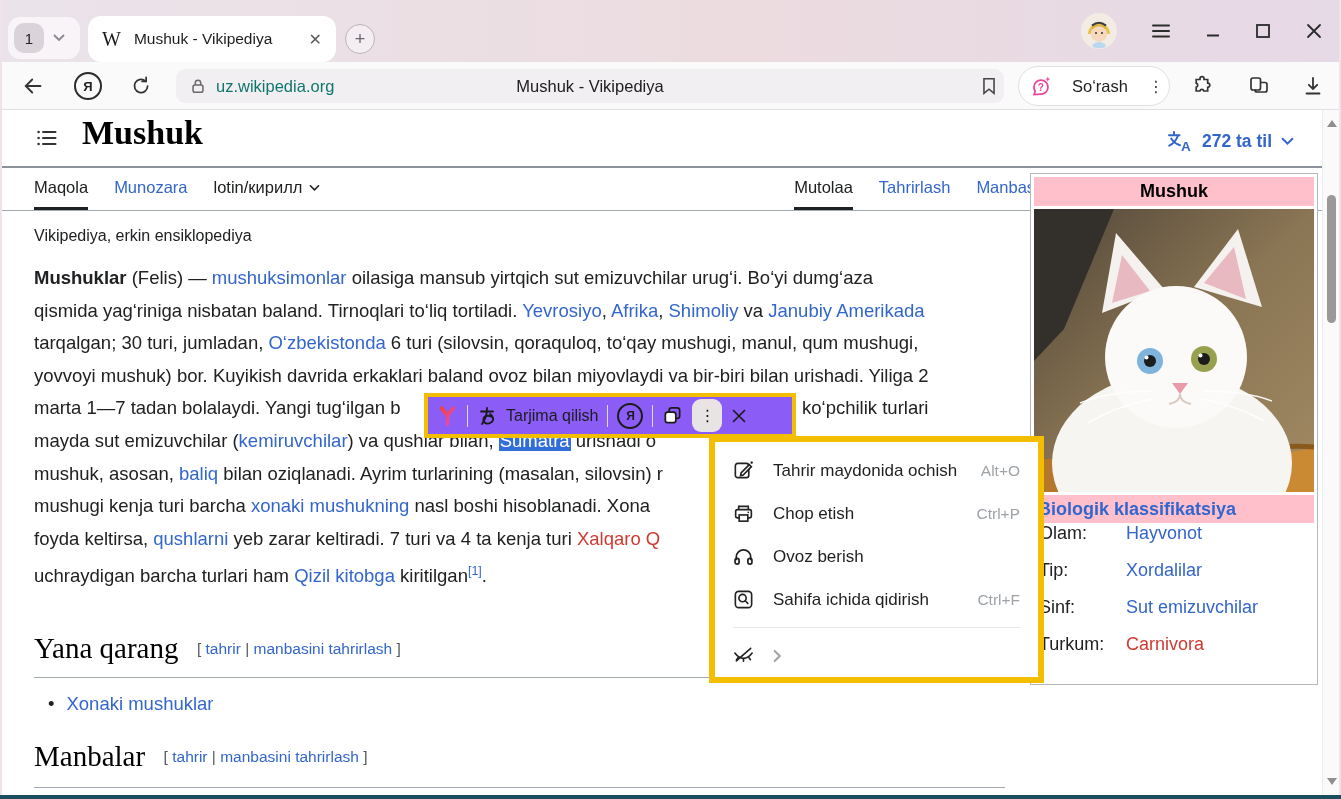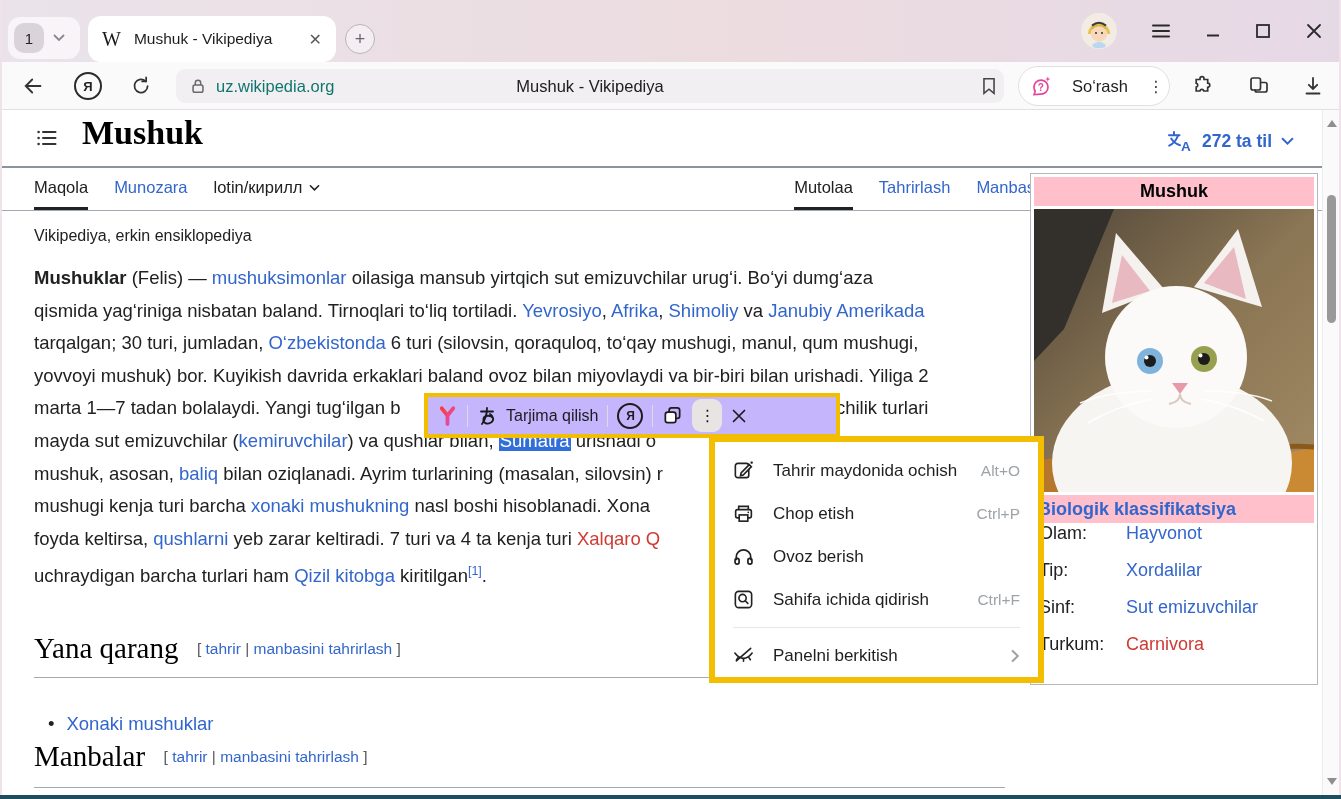--- a/index.html
+++ b/index.html
@@ -64,42 +64,42 @@
   .seg-r { color:#cf3a32; }
   .seg-g { color:#54595d; }
   .seg-hl { background:#316ed9; color:#fff; padding:0 1px; }
   .seg-sup { font-size:12.5px; color:#3366cc; vertical-align:7px; }
   .seg-abs800 { position:absolute; left:768px; }
 
   .sect { position:absolute; left:32px; }
   .sect h2 { display:inline; font-family:"Liberation Serif","DejaVu Serif",serif; font-weight:normal; font-size:29px; color:#000; }
   .editlinks { font-size:15.5px; margin-left:14px; position:relative; top:-4px; }
   .hrule { position:absolute; left:32px; width:971px; height:1px; background:#a2a9b1; }
-  .wlist { position:absolute; left:46px; font-size:18.5px; color:#3366cc;margin-top:20px; }
+  .wlist { position:absolute; left:46px; font-size:18.5px; color:#3366cc; }
   .wlist .dot { color:#202122; margin-right:12px; }
 
   
   .infobox { position:absolute; left:1030px; top:173px; width:288px; height:512px; background:#fff; border:1px solid #b2b8be; padding:3px; overflow:hidden; }
   .ib-head { height:29px; background:#ffc0cb; display:flex; align-items:center; justify-content:center; font-weight:bold; font-size:18px; color:#000; }
   .ib-img { margin-top:3px; width:280px; height:283px; }
   .ib-sect { margin-top:3px; height:28px; background:#ffc0cb; display:flex; align-items:center; font-weight:bold; font-size:18px; color:#3366cc; padding-left:4px; }
   .ib-row { display:flex; align-items:flex-start; height:37px; font-size:18px; color:#202122; padding-left:5px; }
   .ib-row .lbl { width:87px; }
   .link-blue { color:#3366cc; }
   .link-red { color:#cf3a32; }
 
   
   .scrollbar { position:absolute; right:2px; top:110px; bottom:4px; width:17px; background:#fbfafb; border-left:1px solid #ececec; z-index:40; }
   .sb-arrow { position:absolute; left:4px; width:0; height:0; border-left:5px solid transparent; border-right:5px solid transparent; }
   .sb-up { top:10px; border-bottom:7px solid #8f8f8f; }
   .sb-down { bottom:10px; border-top:7px solid #8f8f8f; }
   .sb-thumb { position:absolute; left:4px; top:85px; width:9px; height:128px; border-radius:5px; background:#999; }
 
   
-  .sel-toolbar { position:absolute; left:424px; top:393px; width:416px; height:45px; background:#c4b5fd; border:4px solid #f3bd00; display:flex; align-items:center; padding:0 9px; gap:9px; z-index:60; }
+  .sel-toolbar { position:absolute; left:424px; top:393px; width:372px; height:45px; background:#8b5cf6; border:4px solid #f3bd00; display:flex; align-items:center; padding:0 9px; gap:9px; z-index:60; }
   .st-vr { width:1px; height:22px; background:#dcdcdc; }
   .st-label { font-size:16px; color:#1c1c1e; white-space:nowrap; }
   .st-ya { width:26px; height:26px; border:2px solid #1c1c1c; border-radius:50%; display:flex; align-items:center; justify-content:center; font-size:12px; font-weight:bold; color:#1c1c1c; }
   .st-dots { width:30px; height:33px; background:#e7e4e3; border-radius:9px; display:flex; align-items:center; justify-content:center; color:#1c1c1c; font-size:16px; }
   .st-x { color:#1c1c1c; }
 
   
   .ctx-menu { position:absolute; left:709px; top:436px; width:335px; height:247px; background:#fff; border:6px solid #f3bd00; padding:7px 0; z-index:60; }
   .menu-item { height:43px; display:flex; align-items:center; padding:0 18px 0 17px; }
   .mi-icon { width:24px; margin-right:17px; color:#222; }
@@ -458,21 +458,20 @@
   </div>
   <div class="menu-div"></div>
   <div class="menu-item">
     <span class="mi-icon">
       <svg width="23" height="23" viewBox="0 0 24 24" fill="none" stroke="#222" stroke-width="1.7" stroke-linecap="round">
         <path d="M3 9.5 C6 13.5 9 15 12 15 C15 15 18 13.5 21 9.5"></path>
         <path d="M6.3 14.2 l-1.5 2.2 M12 15.3 v2.7 M17.7 14.2 l1.5 2.2"></path>
         <path d="M4.5 17.5 L19.5 4.5"></path>
       </svg>
     </span>
-    <span class="mi-label">Panelni berkitish</span>
     <span class="mi-chev">
       <svg width="9" height="14" viewBox="0 0 8 12" fill="none" stroke="#9ea3a8" stroke-width="1.8" stroke-linecap="round">
           <path d="M1.5 1.5 L6 6 L1.5 10.5"></path>
         </svg>
     </span>
   </div>
 </div>
 
 <div class="frame-left"></div>
 <div class="frame-right"></div>

